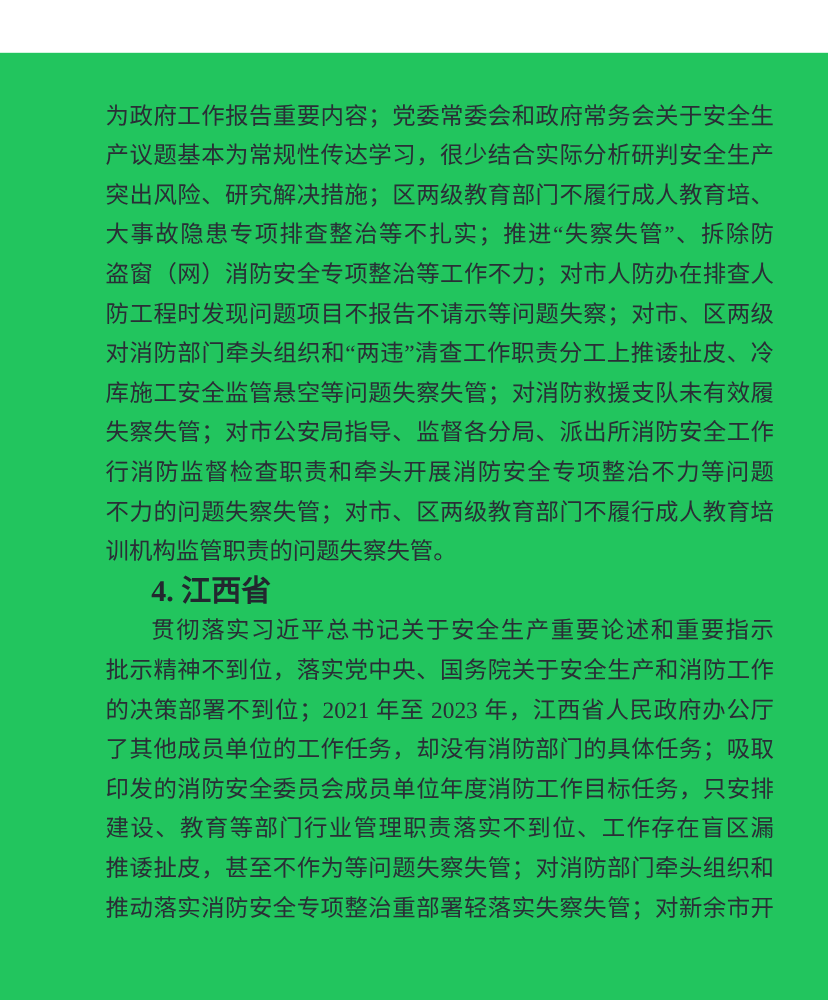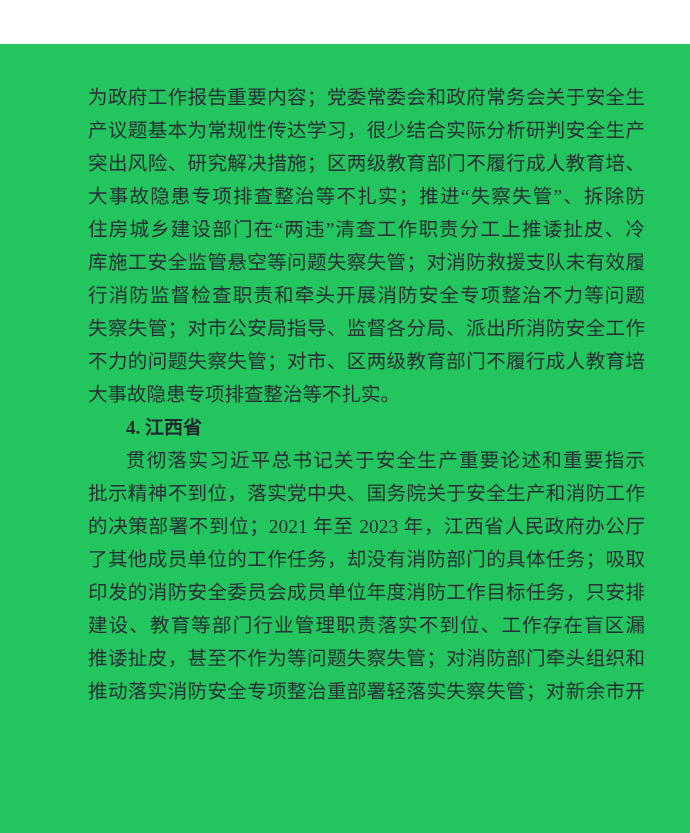--- a/index.html
+++ b/index.html
@@ -36,21 +36,21 @@
   .line.short {
     text-align: left;
     text-align-last: left;
   }
   .line.indent {
     text-indent: 38px;
   }
   .heading {
     margin: 0;
     padding: 0 0 0 38px;
-    font-size: 19px;
+    font-size: 25px;
     font-weight: bold;
     line-height: 33px;
     height: 33px;
     text-align: left;
     color: #23272f;
   }
   .page-number {
     position: absolute;
     left: 350px;
     top: 789px;
@@ -62,26 +62,28 @@
 </style>
 </head>
 <body>
 
 <div class="page">
   <div class="text-block">
     <p class="line">为政府工作报告重要内容；党委常委会和政府常务会关于安全生</p>
     <p class="line">产议题基本为常规性传达学习，很少结合实际分析研判安全生产</p>
     <p class="line">突出风险、研究解决措施；区两级教育部门不履行成人教育培、重</p>
     <p class="line">大事故隐患专项排查整治等不扎实；推进“失察失管”、拆除防</p>
-    <p class="line">住房城乡建设部门在“两违”清查工作职责分工上推诿扯皮、冷</p>
+    <p class="line">盗窗（网）消防安全专项整治等工作不力；对市人防办在排查人</p>
+    <p class="line">防工程时发现问题项目不报告不请示等问题失察；对市、区两级</p>
+    <p class="line">对消防部门牵头组织和“两违”清查工作职责分工上推诿扯皮、冷</p>
     <p class="line">库施工安全监管悬空等问题失察失管；对消防救援支队未有效履</p>
+    <p class="line">失察失管；对市公安局指导、监督各分局、派出所消防安全工作</p>
     <p class="line">行消防监督检查职责和牵头开展消防安全专项整治不力等问题</p>
-    <p class="line">失察失管；对市公安局指导、监督各分局、派出所消防安全工作</p>
     <p class="line">不力的问题失察失管；对市、区两级教育部门不履行成人教育培</p>
-    <p class="line short">大事故隐患专项排查整治等不扎实。</p>
+    <p class="line short">训机构监管职责的问题失察失管。</p>
 
     <h3 class="heading">4. 江西省</h3>
 
     <p class="line indent">贯彻落实习近平总书记关于安全生产重要论述和重要指示</p>
     <p class="line">批示精神不到位，落实党中央、国务院关于安全生产和消防工作</p>
     <p class="line">的决策部署不到位；2021 年至 2023 年，江西省人民政府办公厅</p>
     <p class="line">了其他成员单位的工作任务，却没有消防部门的具体任务；吸取</p>
     <p class="line">印发的消防安全委员会成员单位年度消防工作目标任务，只安排</p>
     <p class="line">建设、教育等部门行业管理职责落实不到位、工作存在盲区漏洞、</p>
     <p class="line">推诿扯皮，甚至不作为等问题失察失管；对消防部门牵头组织和</p>

